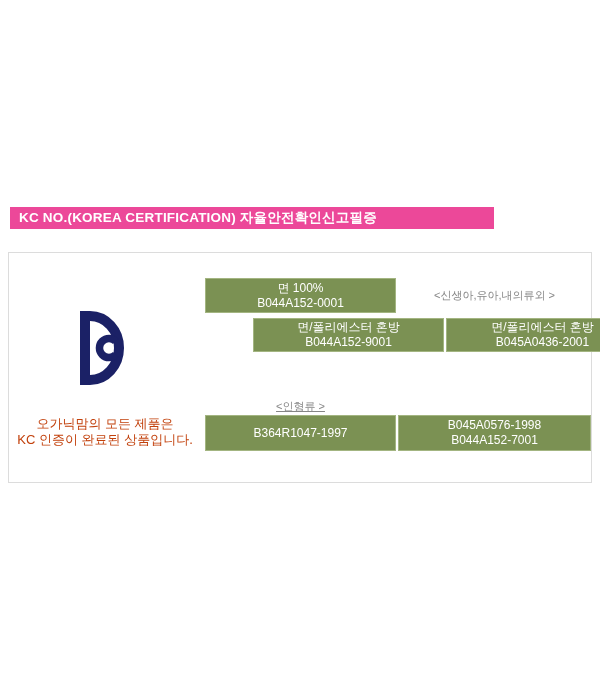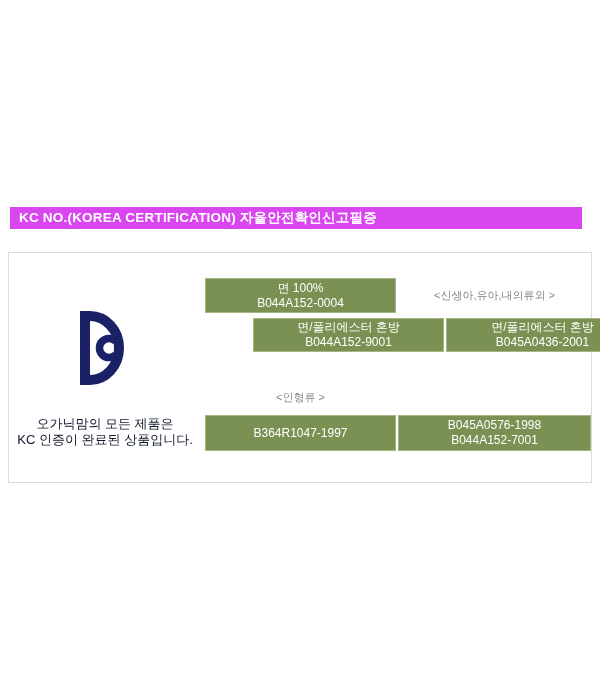--- a/index.html
+++ b/index.html
@@ -12,23 +12,23 @@
     position: relative;
     width: 600px;
     height: 700px;
     background: #ffffff;
     overflow: hidden;
   }
   .header-bar {
     position: absolute;
     left: 10px;
     top: 207px;
-    width: 572px;
+    width: 484px;
     height: 22px;
-    background: #d946ef;
+    background: #ec4899;
     color: #ffffff;
     font-size: 13.5px;
     font-weight: bold;
     display: flex;
     align-items: center;
     padding-left: 9px;
     box-sizing: border-box;
     letter-spacing: 0.2px;
   }
   .cert-box {
@@ -49,21 +49,21 @@
     height: 74px;
   }
   .left-caption {
     position: absolute;
     left: 0px;
     top: 163px;
     width: 192px;
     text-align: center;
     font-size: 13px;
     line-height: 16px;
-    color: #0f172a;
+    color: #c2410c;
   }
   .green-btn {
     position: absolute;
     background: #7b9153;
     border: 1px solid #a3b581;
     box-sizing: border-box;
     color: #ffffff;
     display: flex;
     flex-direction: column;
     align-items: center;
@@ -78,21 +78,21 @@
     font-size: 11px;
     display: flex;
     align-items: center;
     justify-content: center;
     text-align: center;
   }
   .col-left  { left: 196px; width: 191px; }
   .col-right { left: 389px; width: 193px; }
   .row1 { top: 25px;  height: 35px; }
   .row2 { top: 65px;  height: 34px; margin-left: 48px; }
-  .rowlbl { top: 135px; height: 18px; }
+  .rowlbl { top: 144px; height: 18px; text-decoration: underline; }
   .row3 { top: 162px; height: 36px; }
 </style>
 </head>
 <body>
 
 <div class="page">
 
   <div class="header-bar">
     <span>KC NO.(KOREA CERTIFICATION) 자율안전확인신고필증</span>
   </div>
@@ -107,21 +107,21 @@
       </svg>
     </div>
 
     <div class="left-caption">
       <div>오가닉맘의 모든 제품은</div>
       <div>KC 인증이 완료된 상품입니다.</div>
     </div>
 
     <div class="green-btn col-left row1">
       <span>면 100%</span>
-      <span>B044A152-0004</span>
+      <span>B044A152-0001</span>
     </div>
     <div class="gray-label col-right row1">&lt;신생아,유아,내의류외 &gt;</div>
 
     <div class="green-btn col-left row2">
       <span>면/폴리에스터 혼방</span>
       <span>B044A152-9001</span>
     </div>
     <div class="green-btn col-right row2">
       <span>면/폴리에스터 혼방</span>
       <span>B045A0436-2001</span>

